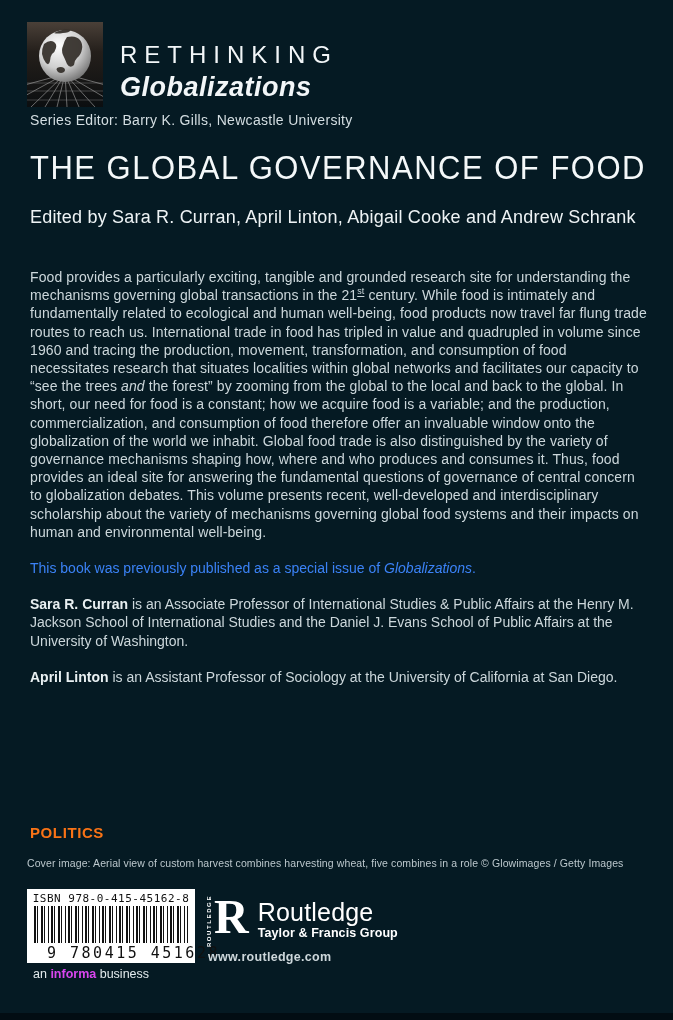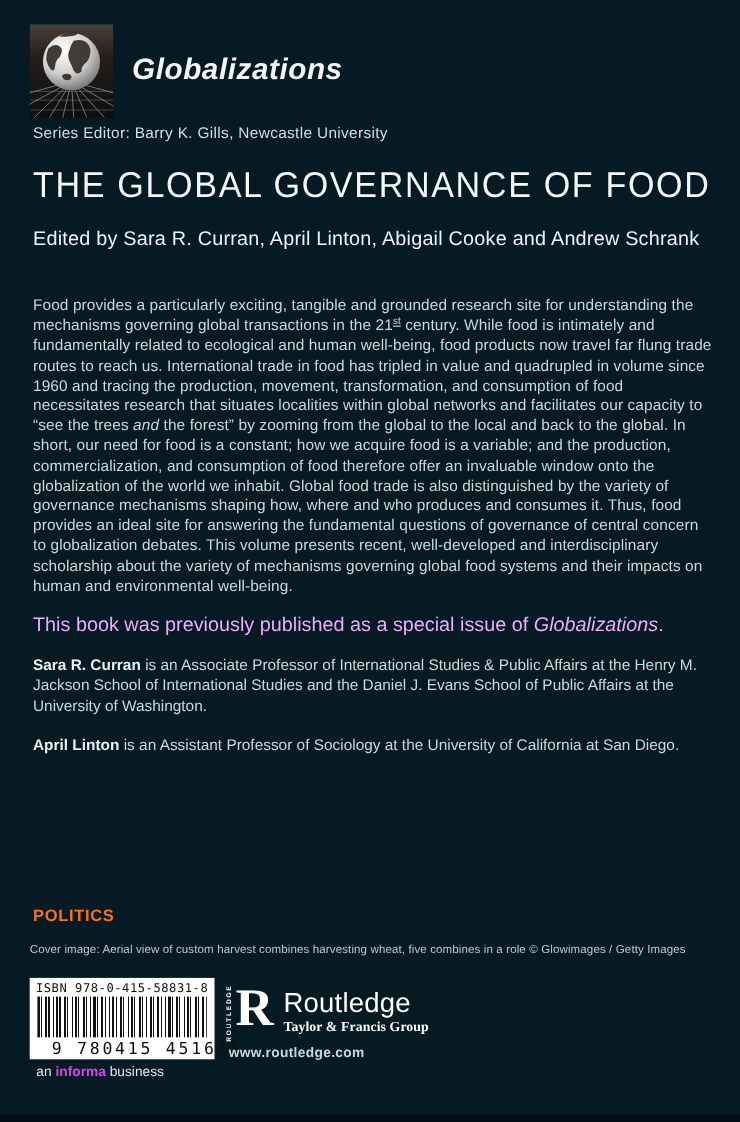--- a/index.html
+++ b/index.html
@@ -23,21 +23,21 @@
   
   .book-title { position:absolute; top:150px; left:30px; width:620px;
     font-size:31px; font-weight:400; letter-spacing:1.5px; color:#f4f8f9;
     transform:scaleY(1.05); transform-origin:left top; }
   .edited-by { position:absolute; top:207px; left:30px; width:630px;
     font-size:18px; color:#eef3f5; letter-spacing:0.2px; }
 
   
   .text-col { position:absolute; top:268px; left:30px; width:618px; }
   .blurb { font-size:14px; line-height:18.2px; color:#ccd7db; letter-spacing:0.1px; }
-  .note  { margin-top:18px; font-size:18px; line-height:18.2px; color:#f0abfc; }
+  .note  { margin-top:18px; font-size:14px; line-height:18.2px; color:#3b82f6; }
   .bio   { margin-top:18px; font-size:14px; line-height:18.2px; color:#ccd7db; }
   sup { font-size:9px; line-height:0;text-decoration:underline; }
 
   
   .category { position:absolute; top:824px; left:30px; font-size:15px; font-weight:bold; letter-spacing:0.6px; color:#f97316; }
   .credit { position:absolute; top:857px; left:27px; width:630px; font-size:10.5px; color:#bcc8cd; letter-spacing:0.1px; }
 
   .barcode-box { position:absolute; top:889px; left:27px; width:168px; height:74px; background:#ffffff; color:#101010; text-align:center; }
   .isbn-label { font-family:"DejaVu Sans Mono", monospace; font-size:11px; letter-spacing:0.5px; padding-top:3px; white-space:nowrap; }
   .bars { height:37px; margin:1px 7px 0 7px;
@@ -48,21 +48,21 @@
   .ean { font-family:"DejaVu Sans Mono", monospace; font-size:15px; letter-spacing:2.5px; margin-top:1px; white-space:nowrap;padding-left:20px; }
 
   .informa { position:absolute; top:967px; left:33px; font-size:12.5px; color:#e4ebee; }
 
   .rlogo { position:absolute; top:895px; left:206px; display:flex; align-items:flex-start; color:#ffffff; }
   .rmark { display:flex; align-items:stretch; }
   .rvert { writing-mode:vertical-rl; transform:rotate(180deg); font-size:6px; font-weight:bold; letter-spacing:1.6px; line-height:1; padding-top:2px; color:#ffffff; }
   .rletter { font-family:"Liberation Serif", serif; font-size:48px; line-height:0.9; font-weight:bold; margin-left:2px; }
   .rtext { margin-left:9px; margin-top:4px; }
   .rname { font-size:25px; letter-spacing:0.2px; line-height:1.05; }
-  .rgroup { font-size:12.5px; font-weight:bold; margin-top:1px; letter-spacing:0.1px;font-family:Liberation Serif, serif; }
+  .rgroup { font-size:12.5px; font-weight:bold; margin-top:1px; letter-spacing:0.1px; }
   .website { position:absolute; top:950px; left:208px; font-size:12.5px; font-weight:bold; color:#cdd7db; letter-spacing:0.3px; }
 
   .bottom-strip { position:absolute; bottom:0; left:0; width:673px; height:7px; background:#020d13; }
 </style>
 </head>
 <body>
 
 <div class="cover">
 
   <div class="series-head">
@@ -86,40 +86,41 @@
       </g>
       <circle cx="38" cy="34" r="26" fill="url(#globeGrad)"></circle>
       <g fill="#332e29" opacity="0.92">
         <path d="M40 15 q9 -2 13 3 q3 4 2 9 q-1 6 -5 9 q-3 3 -3 7 q-4 4 -7 -1 q-2 -5 -4 -9 q-2 -5 0 -9 q1 -5 4 -9 z"></path>
         <path d="M17 22 q6 -5 10 -2 q3 2 2 6 q-1 4 -4 6 q-2 3 -2 7 q-1 5 -4 2 q-3 -4 -4 -9 q0 -6 2 -10 z"></path>
         <path d="M27 11 q9 -5 17 -3 q-2 3 -8 3 q-6 1 -9 0 z"></path>
         <path d="M30 46 q4 -2 7 0 q2 2 0 4 q-3 2 -6 0 q-2 -2 -1 -4 z"></path>
       </g>
     </svg>
     <div class="series-titles">
+      <div class="series-name">RETHINKING</div>
       <div class="series-name2">Globalizations</div>
     </div>
   </div>
   <div class="series-editor">Series Editor: Barry K. Gills, Newcastle University</div>
 
   <div class="book-title">THE GLOBAL GOVERNANCE OF FOOD</div>
   <div class="edited-by">Edited by Sara R. Curran, April Linton, Abigail Cooke and Andrew Schrank</div>
 
   <div class="text-col">
     <p class="blurb" style="margin:0"><span>Food provides a particularly exciting, tangible and grounded research site for understanding the mechanisms governing global transactions in the 21</span><sup>st</sup><span> century. While food is intimately and fundamentally related to ecological and human well-being, food products now travel far flung trade routes to reach us. International trade in food has tripled in value and quadrupled in volume since 1960 and tracing the production, movement, transformation, and consumption of food necessitates research that situates localities within global networks and facilitates our capacity to “see the trees </span><span style="font-style: italic;">and</span><span> the forest” by zooming from the global to the local and back to the global. In short, our need for food is a constant; how we acquire food is a variable; and the production, commercialization, and consumption of food therefore offer an invaluable window onto the globalization of the world we inhabit. Global food trade is also distinguished by the variety of governance mechanisms shaping how, where and who produces and consumes it. Thus, food provides an ideal site for answering the fundamental questions of governance of central concern to globalization debates. This volume presents recent, well-developed and interdisciplinary scholarship about the variety of mechanisms governing global food systems and their impacts on human and environmental well-being.</span></p>
     <p class="note" style="margin-bottom:0"><span>This book was previously published as a special issue of </span><span style="font-style: italic;">Globalizations</span><span>.</span></p>
     <p class="bio" style="margin-bottom:16px"><span style="font-weight: bold; color: rgb(233, 240, 242);">Sara R. Curran</span><span> is an Associate Professor of International Studies &amp; Public Affairs at the Henry M. Jackson School of International Studies and the Daniel J. Evans School of Public Affairs at the University of Washington.</span></p>
     <p class="bio" style="margin-bottom:0"><span style="font-weight: bold; color: rgb(233, 240, 242);">April Linton</span><span> is an Assistant Professor of Sociology at the University of California at San Diego.</span></p>
   </div>
 
   <div class="category">POLITICS</div>
   <div class="credit">Cover image:  Aerial view of custom harvest combines harvesting wheat, five combines in a role © Glowimages / Getty Images</div>
 
   <div class="barcode-box">
-    <div class="isbn-label">ISBN 978-0-415-58831-8</div>
+    <div class="isbn-label">ISBN 978-0-415-45162-8</div>
     <div class="bars"></div>
     <div class="ean">9 780415 451628</div>
   </div>
 
   <div class="rlogo">
     <div class="rmark">
       <span class="rvert">ROUTLEDGE</span>
       <span class="rletter">R</span>
     </div>
     <div class="rtext">

